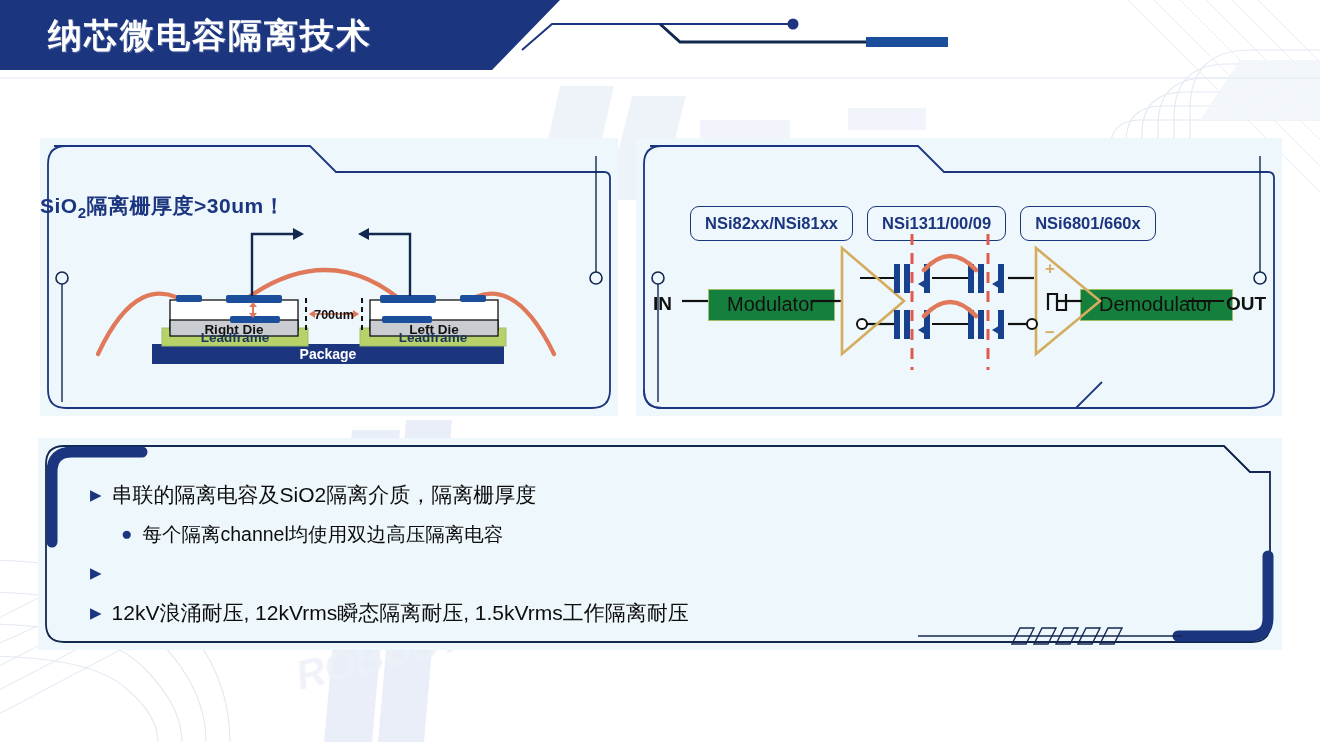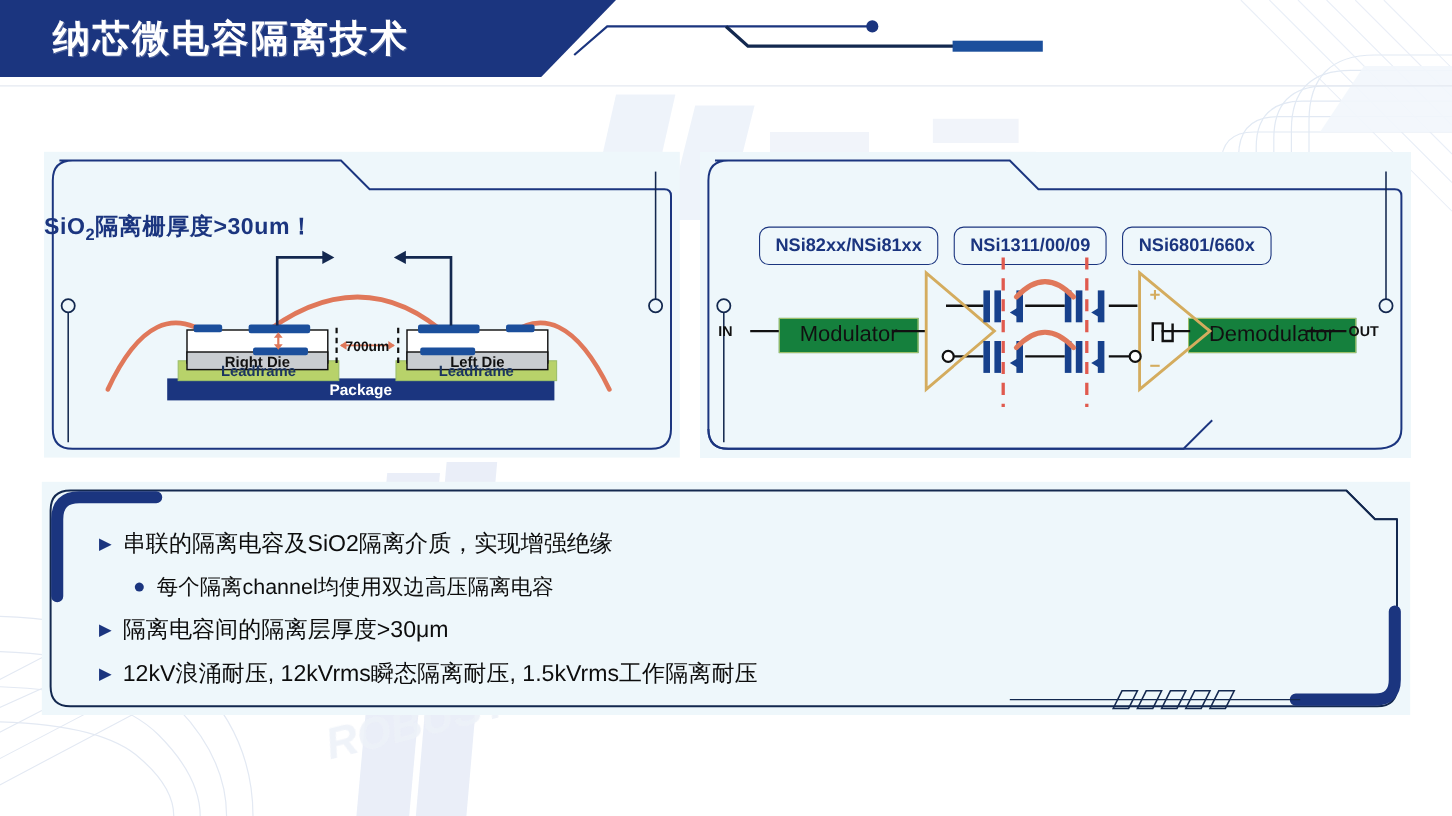--- a/index.html
+++ b/index.html
@@ -50,21 +50,21 @@
   
   .chip-row { position:absolute; left:54px; top:68px; display:flex; gap:14px; }
   .chip {
     border:1.8px solid #1b357f; border-radius:9px;
     padding:7px 14px; color:#1b357f; font-size:16.5px; font-weight:bold;
     background:rgba(238,247,251,.72); white-space:nowrap;
   }
 
   
   .ckt-label {
-    position:absolute; color:#111; font-weight:bold; font-size:13px;
+    position:absolute; color:#111; font-weight:bold; font-size:19px;
     white-space:nowrap;
   }
   .ckt-box {
     position:absolute; border:1.6px solid #9dbf6a; background:#15803d;
     color:#111; font-size:20px; padding:3px 18px 4px; white-space:nowrap;
   }
 
   
   .bullets { position:absolute; left:52px; top:38px; right:40px; }
   .bl { display:flex; align-items:flex-start; color:#0d0d0d; }
@@ -354,29 +354,28 @@
         <path d="M1048 190 L1062 190 L1054 206 L1040 206 Z"></path>
         <path d="M1070 190 L1084 190 L1076 206 L1062 206 Z"></path>
       </g>
 
       <path d="M1186 8 L1212 34 L1232 34" fill="none" stroke="#13284f" stroke-width="1.6"></path>
     </svg>
 
     <div class="bullets">
       <div class="bl bl-1">
         <span class="bl-mark-tri">▶</span>
-        <span class="bl-text">串联的隔离电容及SiO2隔离介质，实现增强绝缘</span>
+        <span class="bl-text">串联的隔离电容及SiO2隔离介质，隔离栅厚度</span>
       </div>
       <div class="bl bl-2">
         <span class="bl-mark-dot">●</span>
         <span class="bl-text">每个隔离channel均使用双边高压隔离电容</span>
       </div>
       <div class="bl bl-1">
         <span class="bl-mark-tri">▶</span>
-        <span class="bl-text">隔离电容间的隔离层厚度&gt;30μm</span>
       </div>
       <div class="bl bl-1">
         <span class="bl-mark-tri">▶</span>
         <span class="bl-text">12kV浪涌耐压, 12kVrms瞬态隔离耐压, 1.5kVrms工作隔离耐压</span>
       </div>
     </div>
   </div>
 
 </div>
 

